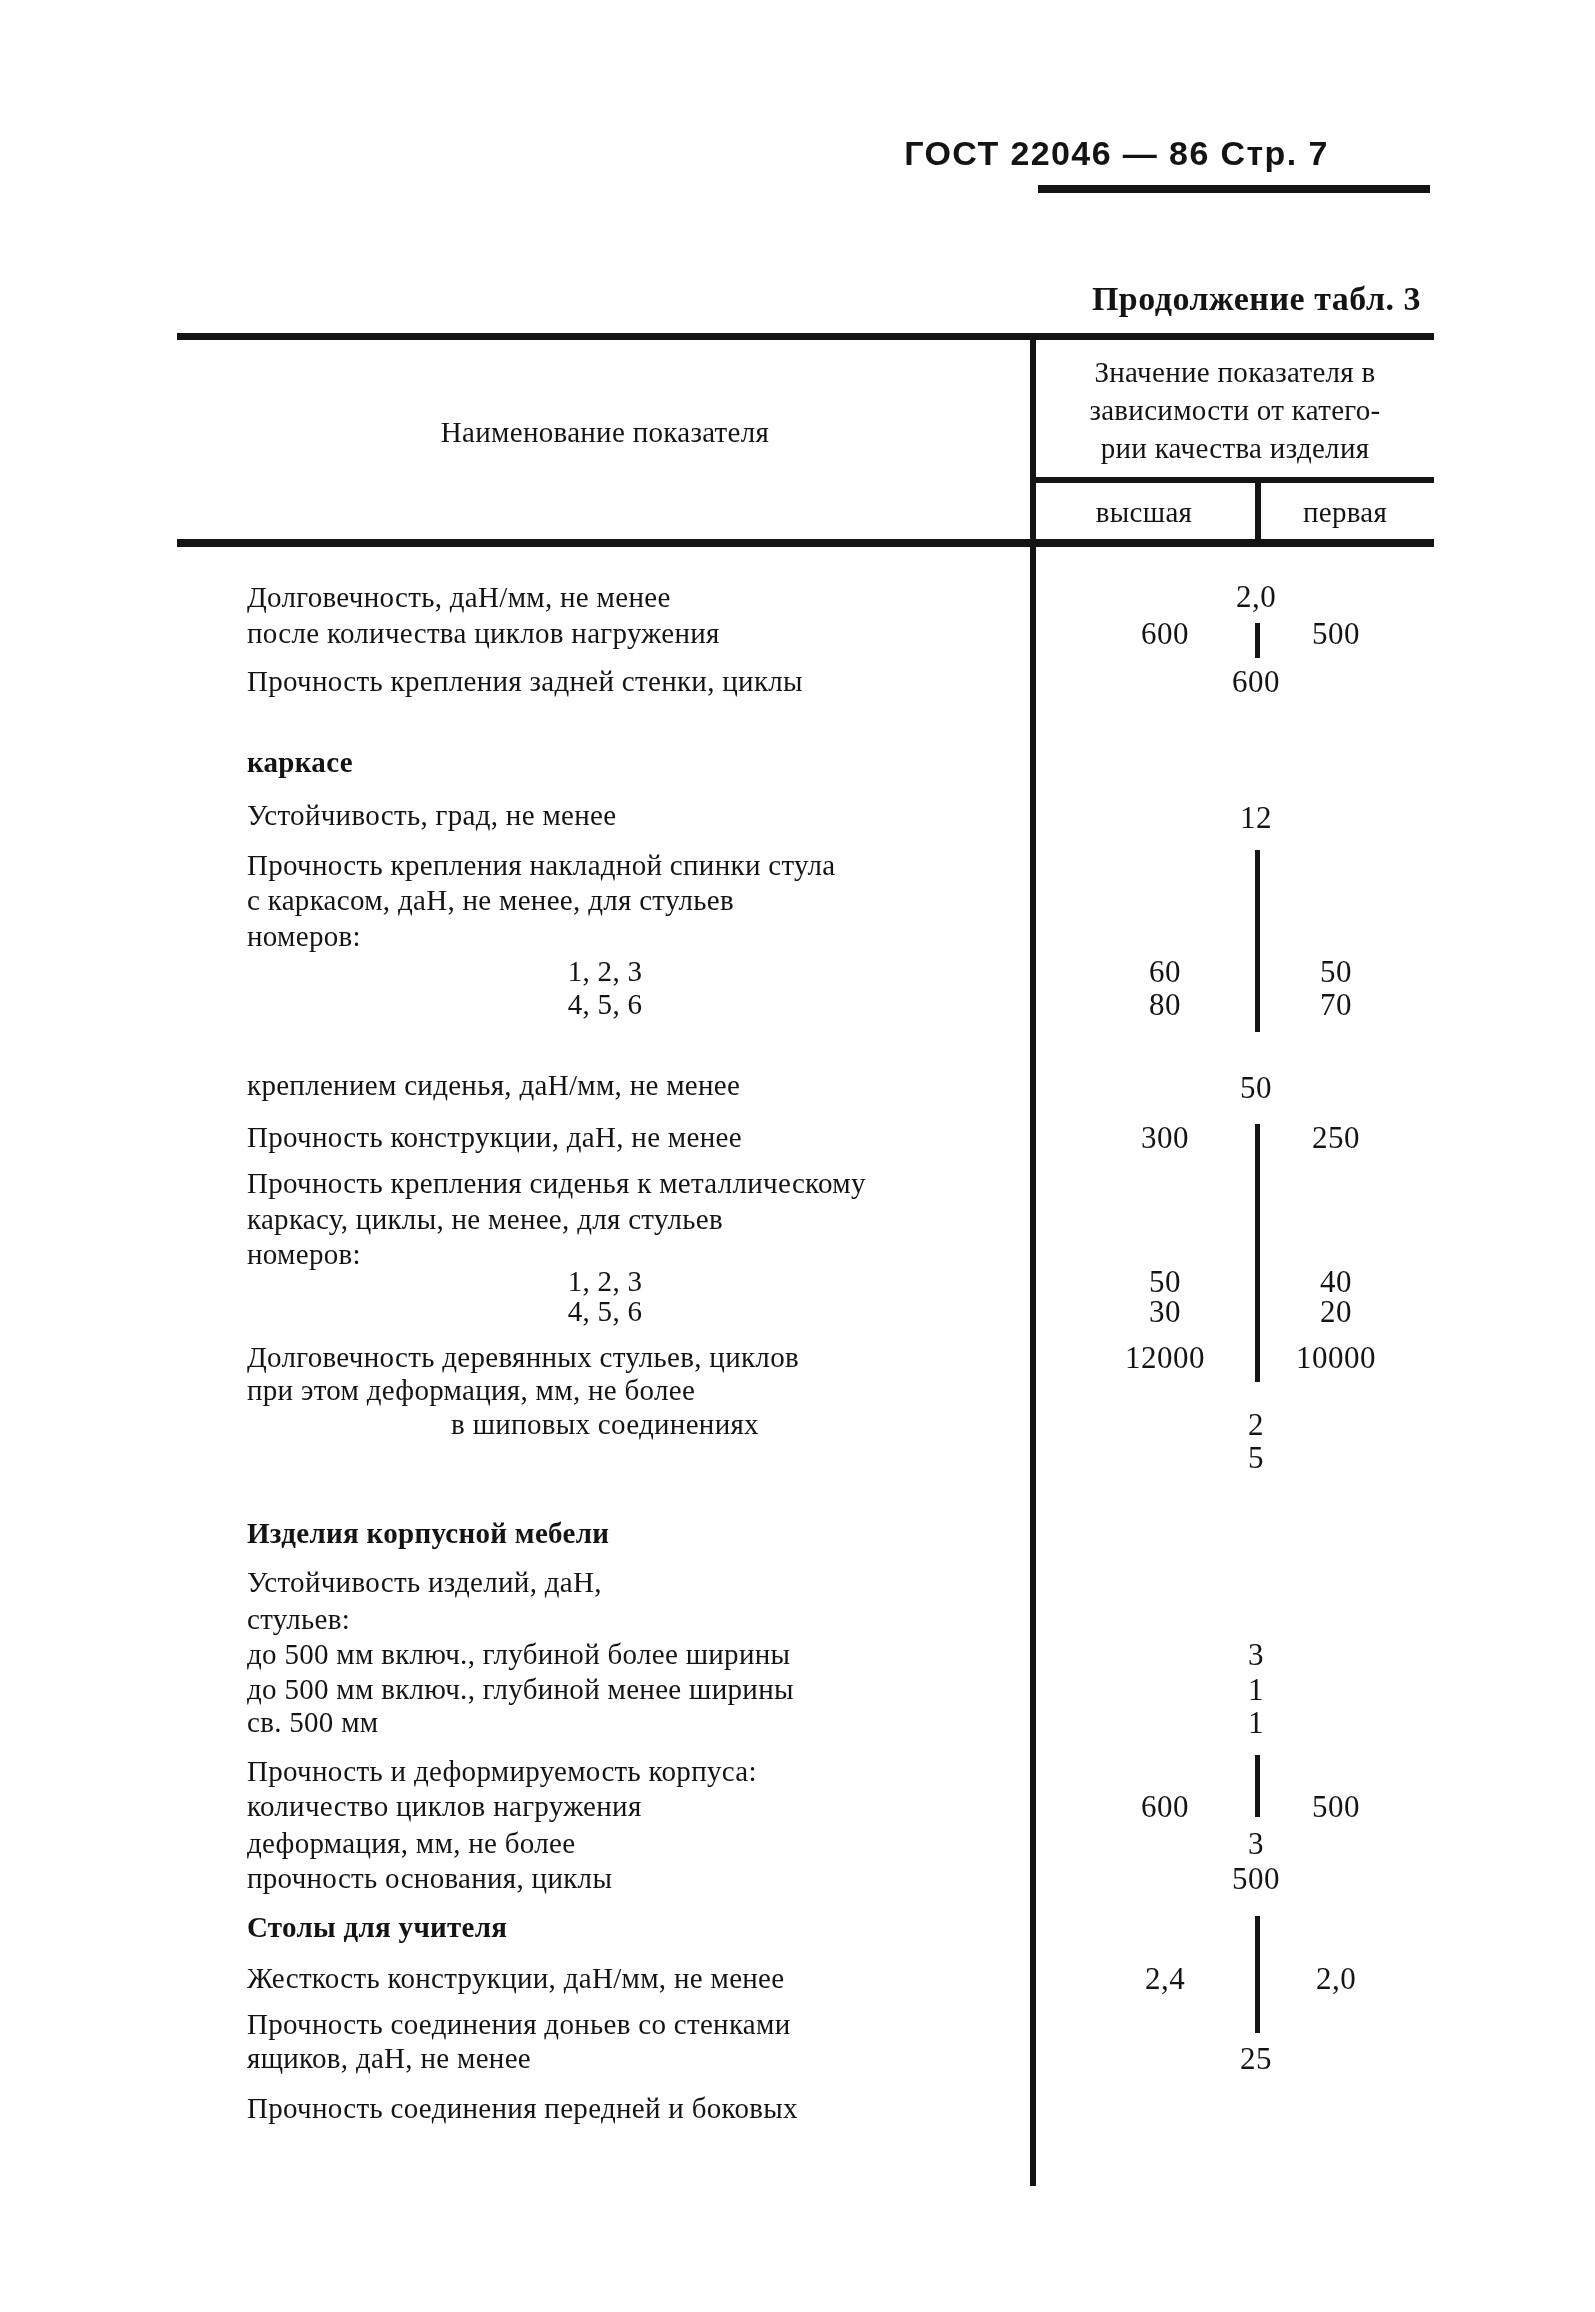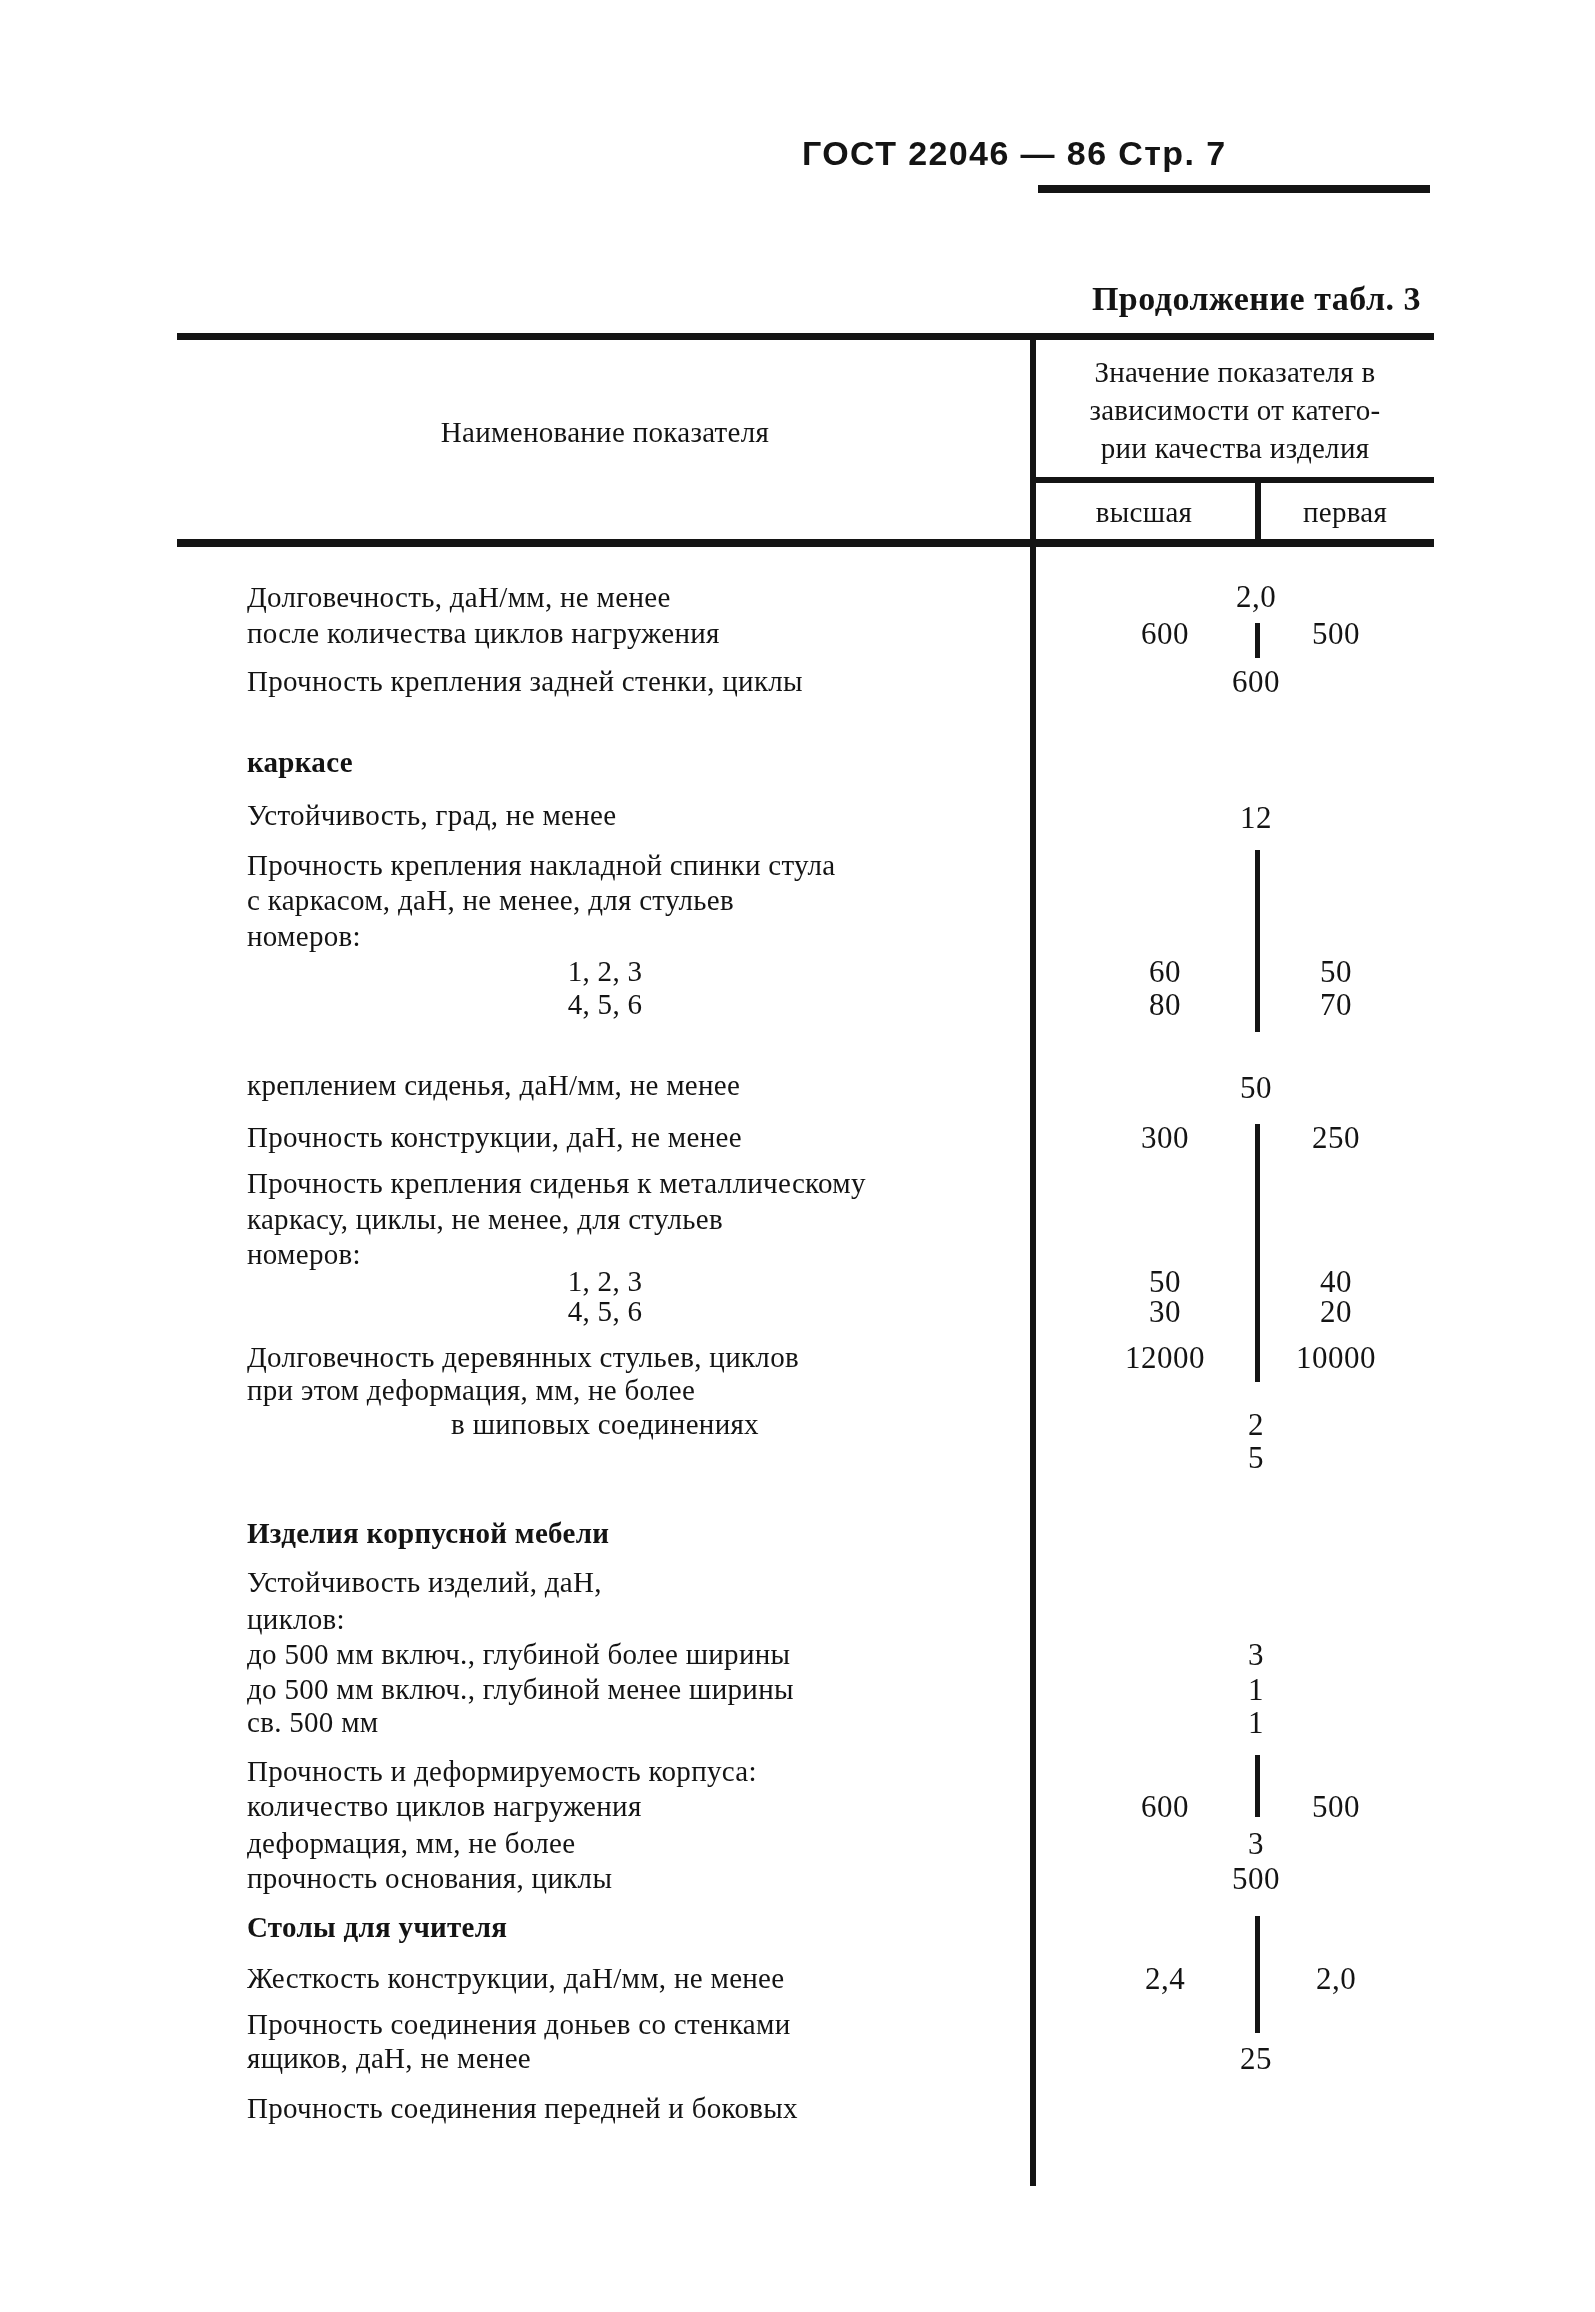--- a/index.html
+++ b/index.html
@@ -1,21 +1,21 @@
 <!DOCTYPE html>
 <html style="font-size:15px"><head>
 <meta charset="utf-8">
 <style>
   html,body{margin:0;padding:0;background:#6f6f6f;}
   .page{
     position:relative;width:1596px;height:2313px;background:#ffffff;
     color:#141414;font-family:"Liberation Serif", serif;overflow:hidden;
   }
   .run-head{
-    position:absolute;top:134px;left:802px;width:629px;text-align:left;
+    position:absolute;top:134px;left:802px;width:629px;text-align:center;
     font-family:"Liberation Sans", sans-serif;font-weight:700;font-size:34px;
     letter-spacing:1.4px;white-space:nowrap;
   }
   .head-rule{position:absolute;top:185px;left:1038px;width:392px;height:8.4px;background:#141414;}
   .caption{
     position:absolute;top:280px;left:802px;width:619px;text-align:right;
     font-weight:700;font-size:34px;letter-spacing:0.5px;white-space:nowrap;
   }
   .tbl{position:absolute;left:177px;top:333px;width:1257px;height:1874px;}
   .hrule{position:absolute;background:#141414;}
@@ -82,21 +82,21 @@
     <div class="lbl" style="top:786px;">Прочность конструкции, даН, не менее</div>
     <div class="lbl" style="top:868px;">каркасу, циклы, не менее, для стульев</div>
     <div class="lbl" style="top:903px;">номеров:</div>
     <div class="lbl c" style="top:930px;">1, 2, 3</div>
     <div class="lbl c" style="top:960px;">4, 5, 6</div>
     <div class="lbl" style="top:1006px;">Долговечность деревянных стульев, циклов</div>
     <div class="lbl" style="top:1039px;">при этом деформация, мм, не более</div>
     <div class="lbl c" style="top:1073px;">в шиповых соединениях</div>
     <div class="lbl b" style="top:1182px;">Изделия корпусной мебели</div>
     <div class="lbl" style="top:1231px;">Устойчивость изделий, даН,</div>
-    <div class="lbl" style="top:1268px;">циклов:</div>
+    <div class="lbl" style="top:1268px;">стульев:</div>
     <div class="lbl" style="top:1303px;">до 500 мм включ., глубиной более ширины</div>
     <div class="lbl" style="top:1338px;">до 500 мм включ., глубиной менее ширины</div>
     <div class="lbl" style="top:1371px;">св. 500 мм</div>
     <div class="lbl" style="top:1420px;">Прочность и деформируемость корпуса:</div>
     <div class="lbl" style="top:1455px;">количество циклов нагружения</div>
     <div class="lbl" style="top:1492px;">деформация, мм, не более</div>
     <div class="lbl" style="top:1527px;">прочность основания, циклы</div>
     <div class="lbl b" style="top:1576px;">Столы для учителя</div>
     <div class="lbl" style="top:1627px;">Жесткость конструкции, даН/мм, не менее</div>
     <div class="lbl" style="top:1673px;">Прочность соединения доньев со стенками</div>

